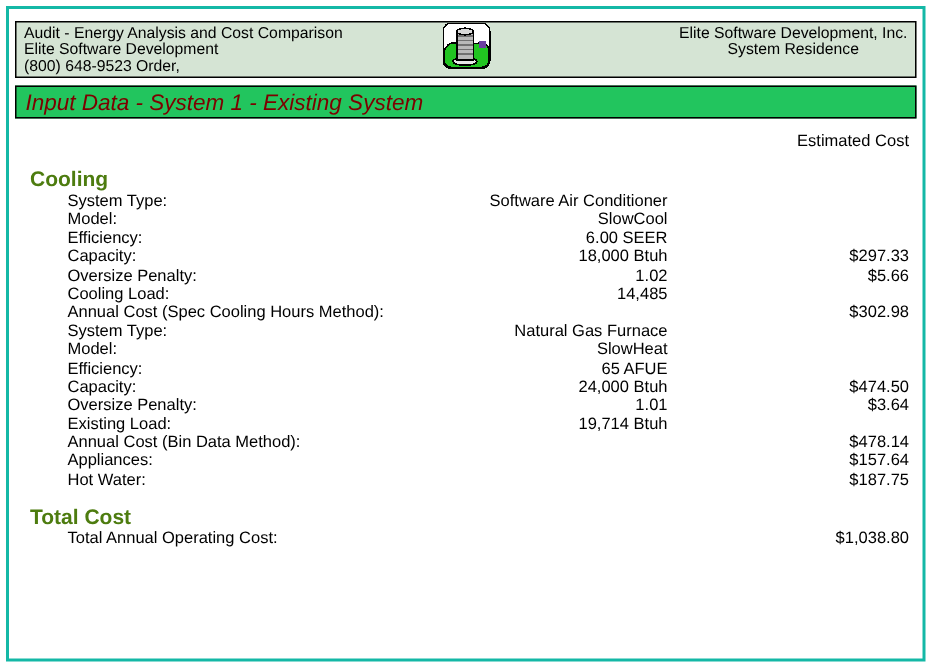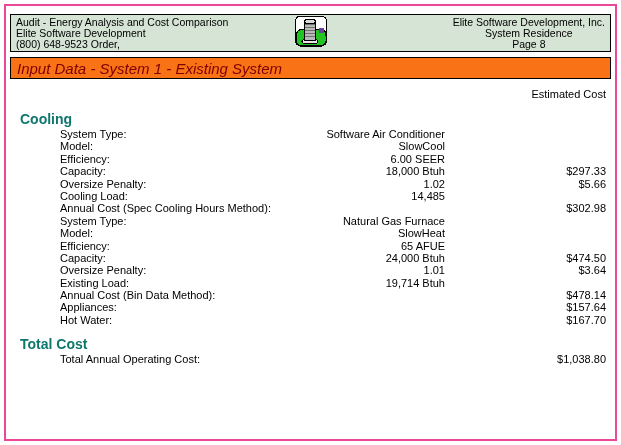--- a/index.html
+++ b/index.html
@@ -6,21 +6,21 @@
     margin: 0; padding: 0;
     width: 621px; height: 445px;
     background: #ffffff;
     font-family: "Liberation Sans", "DejaVu Sans", sans-serif;
     -webkit-font-smoothing: none;
   }
   .page {
     position: absolute;
     left: 4px; top: 4px;
     width: 609px; height: 433px;
-    border: 2px solid #ec4899;
+    border: 2px solid #14b8a6;
     background: #ffffff;
     box-sizing: content-box;
     overflow: hidden;
   }
   
   .header-box {
     position: absolute;
     left: 4px; right: 4px; top: 8px;
     height: 36px;
     border: 1px solid #000;
@@ -39,21 +39,21 @@
   .header-icon {
     position: absolute; left: 50%; top: 50%;
     transform: translate(-50%, -50%);
   }
   
   .title-box {
     position: absolute;
     left: 4px; right: 4px; top: 51px;
     height: 20px;
     border: 1px solid #000;
-    background: #f97316;
+    background: #22c55e;
   }
   .title-text {
     position: absolute; left: 6px; top: 2px;
     font-size: 15px; font-style: italic;
     color: #7d0000;
     white-space: nowrap;
   }
   
   .est-cost {
     position: absolute; right: 9px; top: 82px;
@@ -61,30 +61,30 @@
     color: #000;
   }
   
   .sections {
     position: absolute; left: 0; right: 0; top: 101px;
   }
   .section-heading {
     margin: 11px 0 2px 14px;
     font-size: 14px; font-weight: bold;
     line-height: 14px;
-    color: #0f766e;
+    color: #4d7c0f;
   }
   .section:first-child .section-heading { margin-top: 5px; }
   .row {
     position: relative;
     height: 12.4px; line-height: 12.4px;
     font-size: 11px; color: #000;
     white-space: nowrap;
   }
-  .row .label { margin-left: 54px; text-align: right; }
+  .row .label { margin-left: 39px; text-align: right; }
   .row .value { position: absolute; right: 170px; top: 0; }
   .row .cost  { position: absolute; right: 9px;   top: 0; }
 </style>
 </head>
 <body>
 
 <div class="page">
 
   <div class="header-box">
     <div class="header-left">
@@ -103,21 +103,20 @@
         <line x1="11" y1="13" x2="21" y2="13" stroke="#707070"></line>
         <line x1="11" y1="16" x2="21" y2="16" stroke="#707070"></line>
         <line x1="11" y1="19" x2="21" y2="19" stroke="#707070"></line>
         <line x1="11" y1="22" x2="21" y2="22" stroke="#707070"></line>
         <ellipse cx="16" cy="7" rx="5.5" ry="2.2" fill="#d9d9d9" stroke="#000000"></ellipse>
       </svg>
     </div>
     <div class="header-right">
       <div>Elite Software Development, Inc.</div>
       <div>System Residence</div>
-      <div>Page 8</div>
     </div>
   </div>
 
   <div class="title-box">
     <div class="title-text">Input Data - System 1 - Existing System</div>
   </div>
 
   <div class="est-cost">Estimated Cost</div>
 
   <div class="sections" id="sections">
@@ -135,21 +134,21 @@
         <div class="row"><span class="label">System Type:</span><span class="value">Natural Gas Furnace</span><span class="cost"></span></div>
         <div class="row"><span class="label">Model:</span><span class="value">SlowHeat</span><span class="cost"></span></div>
         <div class="row"><span class="label">Efficiency:</span><span class="value">65 AFUE</span><span class="cost"></span></div>
         <div class="row"><span class="label">Capacity:</span><span class="value">24,000 Btuh</span><span class="cost">$474.50</span></div>
         <div class="row"><span class="label">Oversize Penalty:</span><span class="value">1.01</span><span class="cost">$3.64</span></div>
         <div class="row"><span class="label">Existing Load:</span><span class="value">19,714 Btuh</span><span class="cost"></span></div>
         <div class="row"><span class="label">Annual Cost (Bin Data Method):</span><span class="value"></span><span class="cost">$478.14</span></div>
       </div>
       <div class="section">
         <div class="row"><span class="label">Appliances:</span><span class="value"></span><span class="cost">$157.64</span></div>
-        <div class="row"><span class="label">Hot Water:</span><span class="value"></span><span class="cost">$167.70</span></div>
+        <div class="row"><span class="label">Hot Water:</span><span class="value"></span><span class="cost">$187.75</span></div>
       </div>
       <div class="section">
         <div class="section-heading">Total Cost</div>
         <div class="row"><span class="label">Total Annual Operating Cost:</span><span class="value"></span><span class="cost">$1,038.80</span></div>
       </div>
     </div>
 
 </div>
 
 </body></html>

